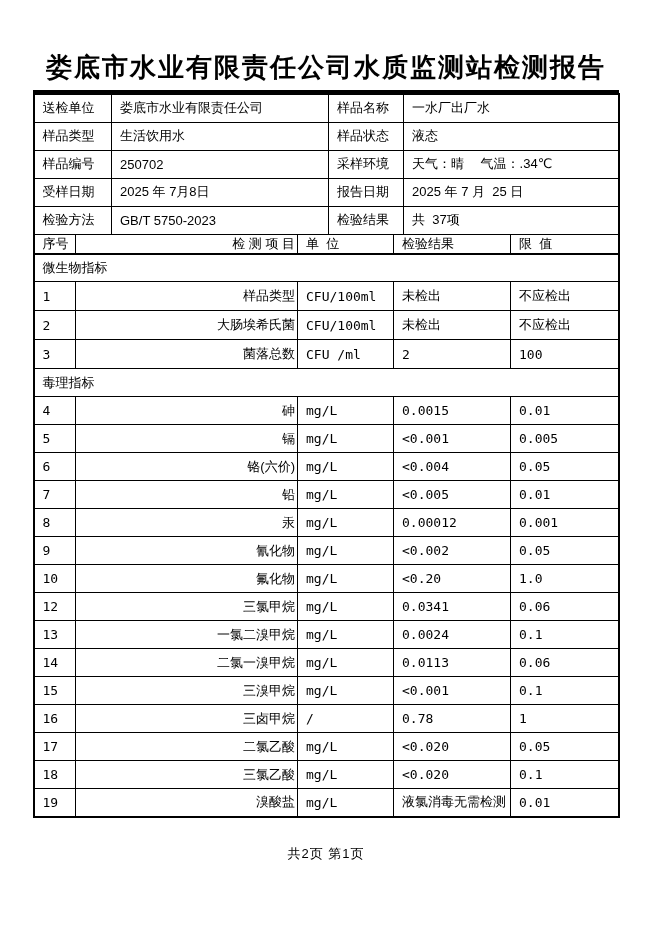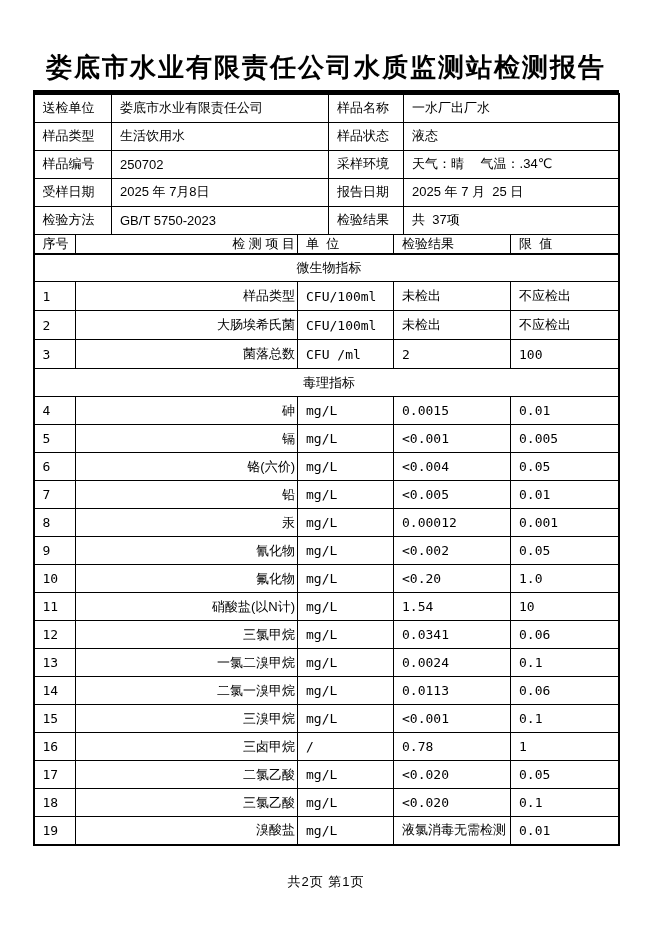--- a/index.html
+++ b/index.html
@@ -42,21 +42,21 @@
   tr.section-row{height:28px;}
   tr.data-row{height:29px;}
   tr.data-row-s{height:28px;}
   td.c-label{padding-left:7px;}
   td.c-value{padding-left:9px;}
   td.c-no{padding-left:7px;font-family:"DejaVu Sans Mono","Liberation Sans",sans-serif;font-size:12px;}
   td.c-item{padding-left:13px;text-align:right;}
   td.c-unit{padding-left:9px;font-family:"DejaVu Sans Mono","Liberation Sans",sans-serif;font-size:12px;vertical-align:top;padding-top:5px;}
   td.c-result,td.c-limit{padding-left:9px;font-family:"DejaVu Sans Mono","Liberation Sans",sans-serif;font-size:12px;}
   td.c-head{font-weight:normal;}
-  td.c-section{padding-left:7px;text-align:center;}
+  td.c-section{padding-left:7px;}
   .page-footer{
     text-align:center;font-size:13px;margin-top:27px;letter-spacing:1px;white-space:pre;
   }
 </style>
 </head>
 <body>
 
 <div class="page">
 
   <div class="title-wrap">
@@ -188,27 +188,20 @@
       <td class="c-limit">0.05</td>
     </tr>
     <tr class="data-row-s">
       <td class="c-no">10</td>
       <td colspan="2" class="c-item">氟化物</td>
       <td colspan="2" class="c-unit">mg/L</td>
       <td colspan="2" class="c-result">&lt;0.20</td>
       <td class="c-limit">1.0</td>
     </tr>
     <tr class="data-row-s">
-      <td class="c-no">11</td>
-      <td colspan="2" class="c-item">硝酸盐(以N计)</td>
-      <td colspan="2" class="c-unit">mg/L</td>
-      <td colspan="2" class="c-result">1.54</td>
-      <td class="c-limit">10</td>
-    </tr>
-    <tr class="data-row-s">
       <td class="c-no">12</td>
       <td colspan="2" class="c-item">三氯甲烷</td>
       <td colspan="2" class="c-unit">mg/L</td>
       <td colspan="2" class="c-result">0.0341</td>
       <td class="c-limit">0.06</td>
     </tr>
     <tr class="data-row-s">
       <td class="c-no">13</td>
       <td colspan="2" class="c-item">一氯二溴甲烷</td>
       <td colspan="2" class="c-unit">mg/L</td>

